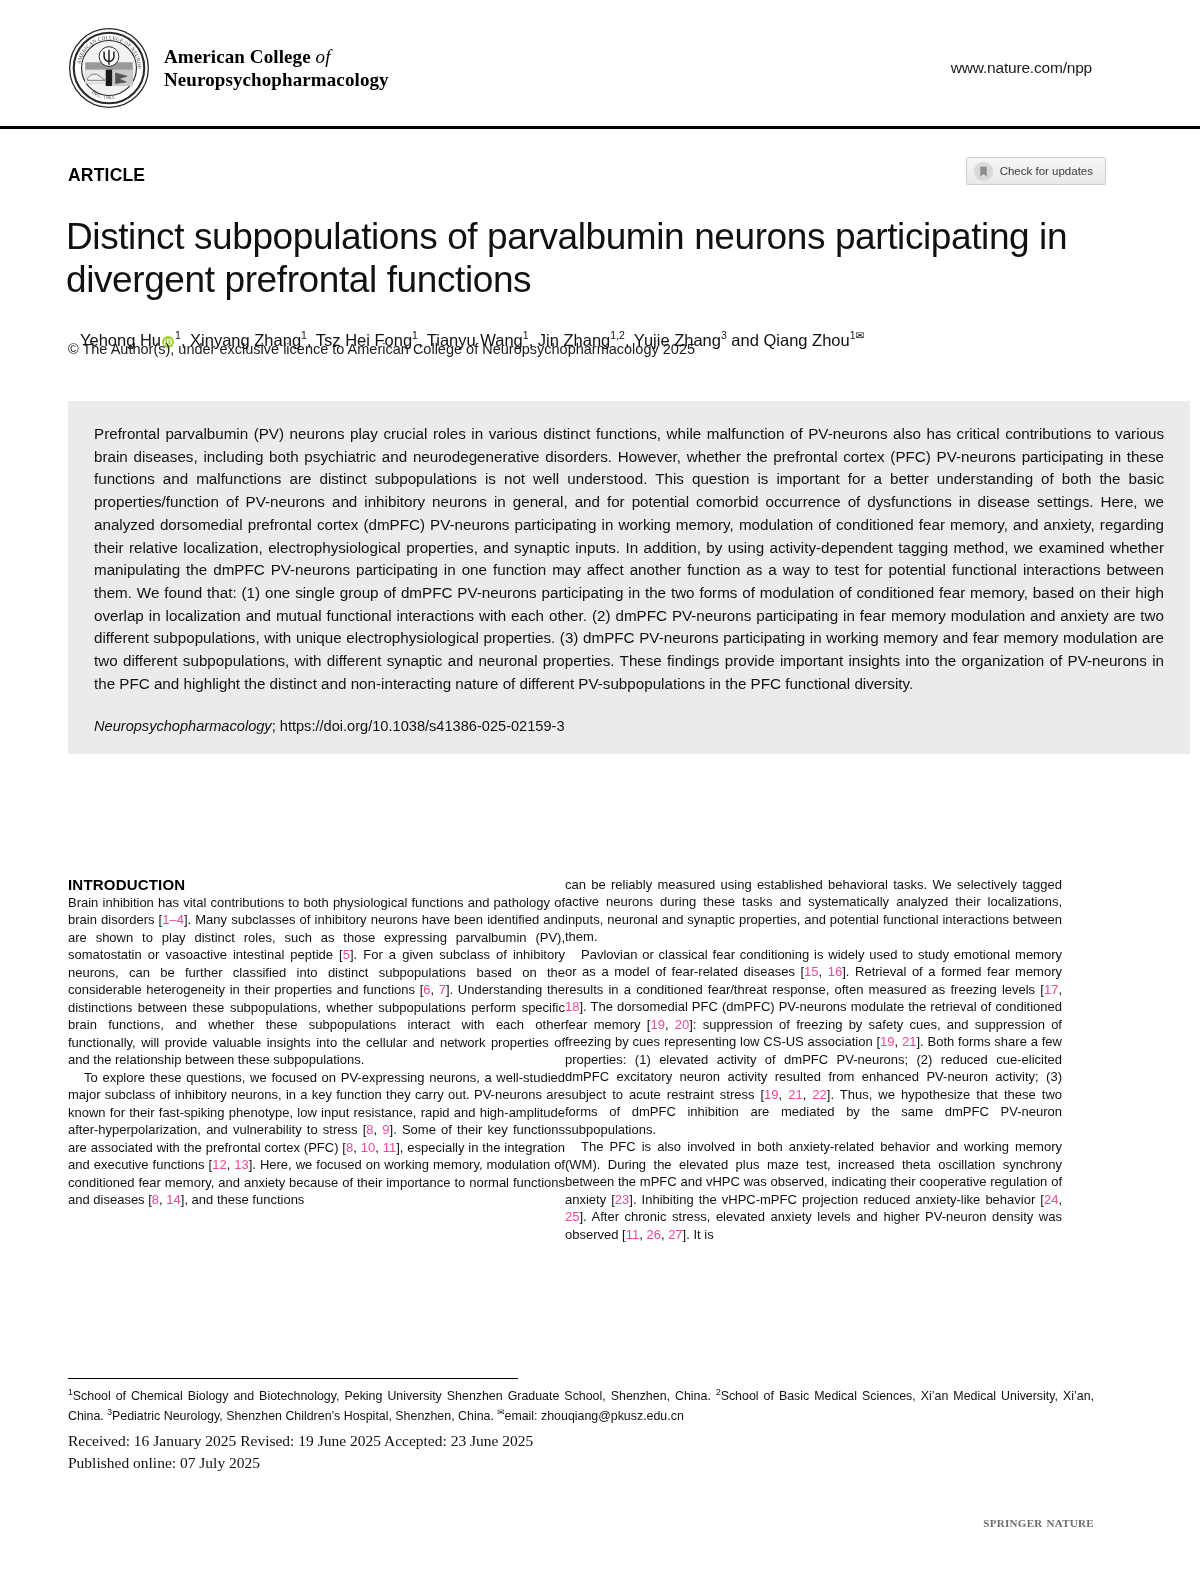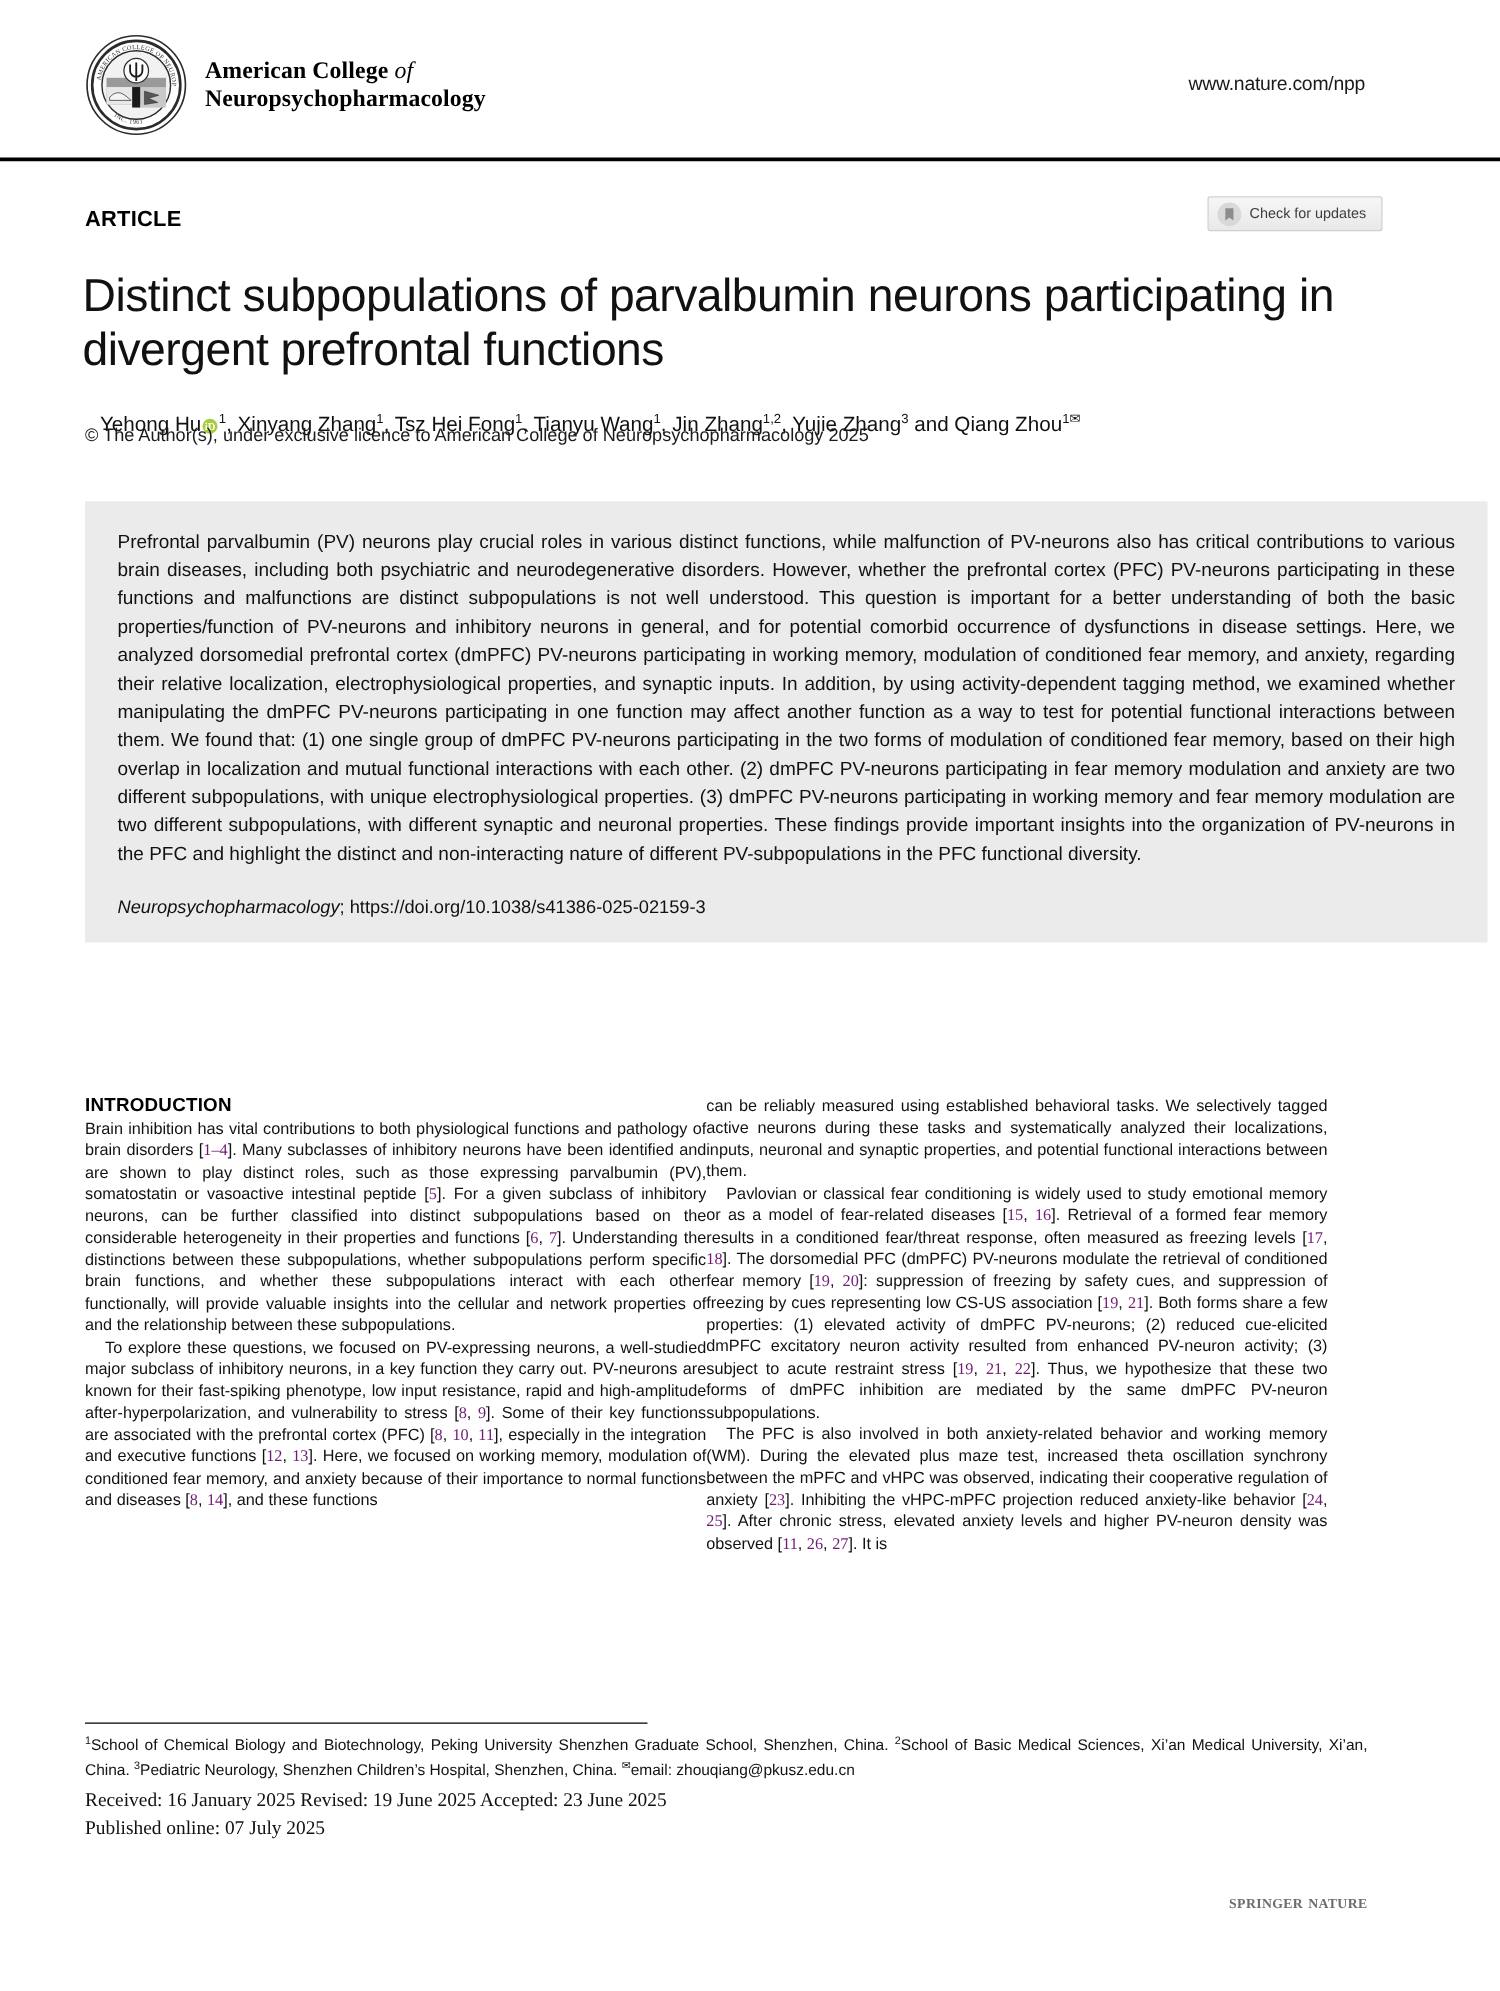--- a/index.html
+++ b/index.html
@@ -169,21 +169,21 @@
   }
   .bodytext {
     font-size: 13px;
     line-height: 1.345;
     text-align: justify;
     margin: 0;
     color: #111;
     hyphens: auto;
   }
   .bodytext + .bodytext { text-indent: 16px; }
-  .ref { color: #701a75; font-family: Liberation Serif, serif; }
+  .ref { color: #ec4899; }
 
   
   .foot-rule {
     position: absolute;
     left: 68px; top: 1378px;
     width: 450px; height: 1px;
     background: #000;
   }
   .affiliations {
     position: absolute;

